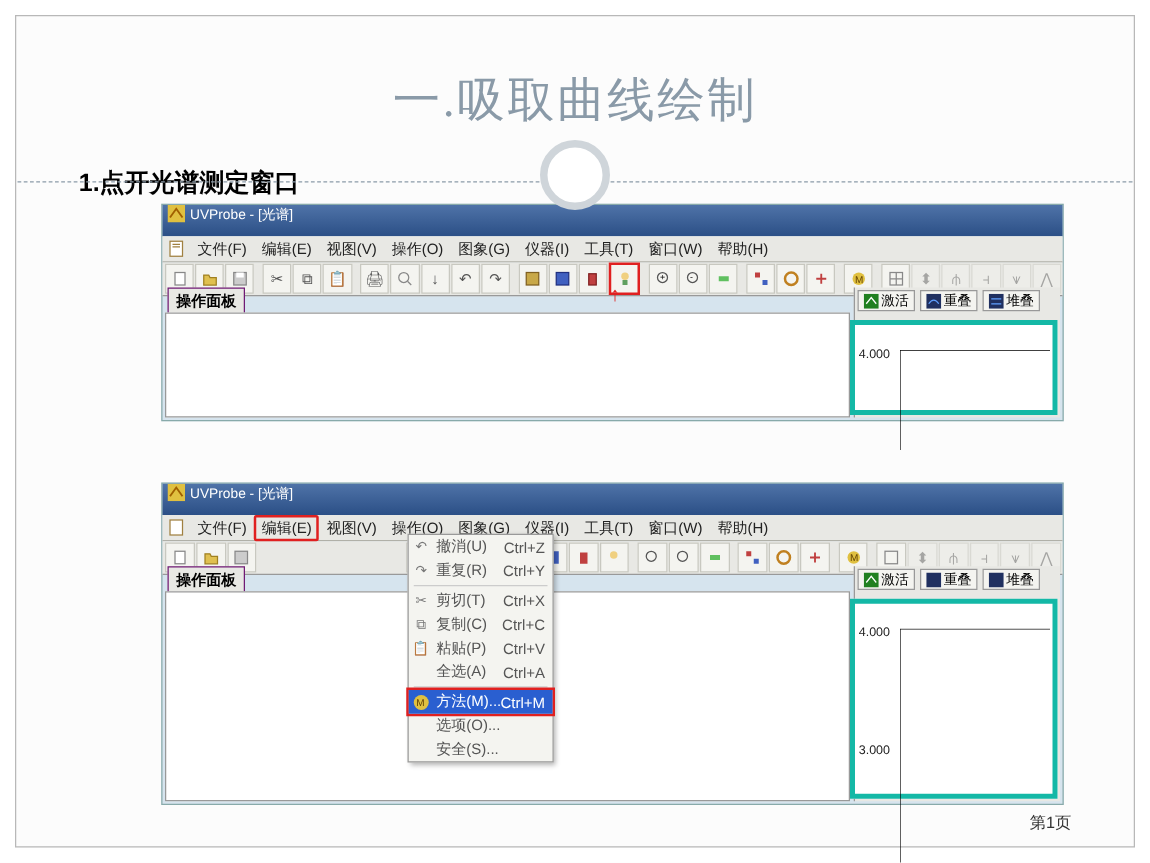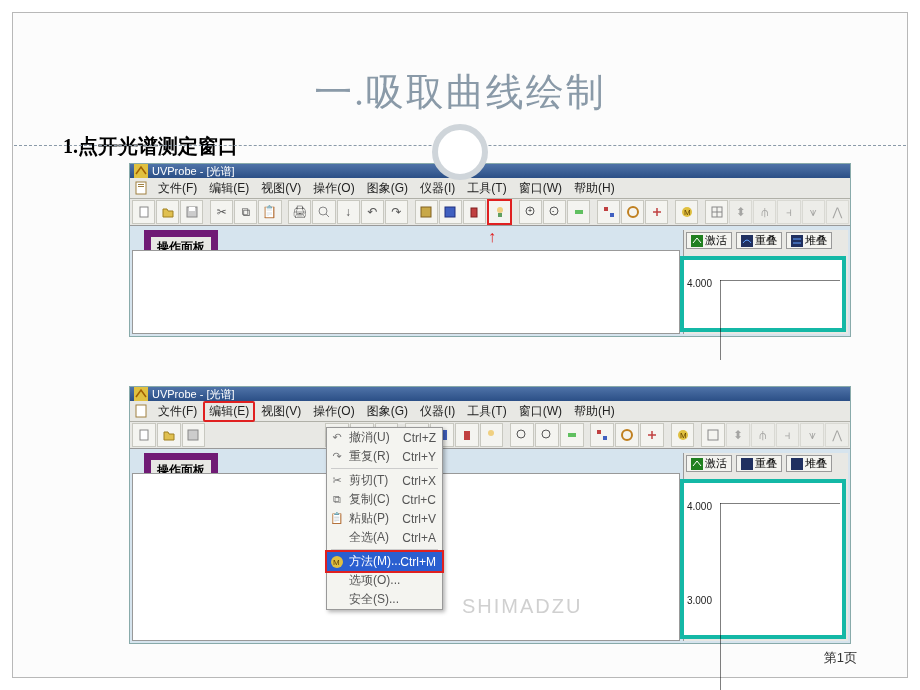--- a/index.html
+++ b/index.html
@@ -1,36 +1,36 @@
 <!DOCTYPE html>
 <html><head>
 <meta charset="utf-8">
 <style>
   body{margin:0;font-family:"Microsoft YaHei",SimSun,Arial,sans-serif;background:#fff;width:920px;height:690px;position:relative;overflow:hidden}
   .slide{position:absolute;top:12px;left:12px;right:12px;bottom:12px;border:1px solid #b8b8b8;background:#fcfcfc}
-  .title{text-align:center;font-family:"STXingkai","KaiTi",cursive;font-size:38px;color:#8a9aa8;margin-top:54px;letter-spacing:2px}
+  .title{text-align:center;font-family:"STXingkai","KaiTi",cursive;font-size:38px;color:#8a9aa8;margin-top:42px;letter-spacing:2px}
   .ring{width:44px;height:44px;border:6px solid #cfd5da;border-radius:50%;margin:6px auto 0;background:#fff;position:relative;z-index:2}
   .hr{position:absolute;top:132px;left:1px;right:1px;height:0;border-top:1px dashed #8a9aa8;z-index:1}
-  .step{position:absolute;font-family:Liberation Serif, serif;font-weight:bold;font-size:20px;color:#000}
+  .step{position:absolute;font-family:Liberation Sans, sans-serif;font-weight:bold;font-size:20px;color:#000}
   .step1{left:50px;top:120px}
   .step2{left:26px;top:344px}
   .shot{position:absolute;left:116px;background:#d6e4ee;border:1px solid #8aa}
   .shot1{top:150px;width:720px;height:172px}
   .shot2{top:373px;width:720px;height:256px}
-  .tb{height:14px;background:linear-gradient(#4f73a8,#2b4f86);display:flex;align-items:flex-start;padding-left:4px}
+  .tb{height:25px;background:linear-gradient(#4f73a8,#2b4f86);display:flex;align-items:flex-start;padding-left:4px}
   .tb-ico{width:14px;height:14px;margin-right:4px;display:flex;align-items:center;justify-content:center}
   .tb-txt{color:#fff;font-size:11px}
   .mbar{height:20px;background:#e8e8e4;border-bottom:1px solid #b0b0a8;display:flex;align-items:center;padding-left:4px;gap:0;font-size:12px;color:#222}
   .mitem{padding:1px 6px}
   .mhi{border:2px solid #e02020;border-radius:2px;padding:0 4px}
   .tbar{height:26px;background:#e8e8e4;border-bottom:1px solid #999;display:flex;align-items:center;padding-left:2px}
   .ibtn{width:22px;height:22px;border:1px solid #c8c8c0;background:#f4f4f0;margin-right:1px;display:flex;align-items:center;justify-content:center;font-size:12px;color:#555}
   .sep{width:6px;height:22px}
   .redbox{border:2px solid #e02020}
-  .panel-lbl{position:absolute;left:14px;top:66px;background:#e8e8e4;border:7px solid #701a75;padding:2px 6px;font-size:12px;font-weight:bold}
+  .panel-lbl{position:absolute;left:4px;top:66px;background:#e8e8e4;border:1px solid #701a75;padding:2px 6px;font-size:12px;font-weight:bold}
   .white-area{position:absolute;left:2px;top:86px;right:170px;bottom:2px;background:#fff;border:1px solid #999}
   .right-strip{position:absolute;right:2px;top:66px;width:164px;bottom:2px;background:#e8e8e4;border-left:1px solid #999}
   .rb{display:flex;gap:4px;padding:2px;font-size:12px;align-items:center}
   .rb-btn{border:1px solid #999;background:#f4f4f0;padding:0 4px;display:flex;align-items:center;gap:2px;font-size:11px}
   .rb-ico{width:12px;height:12px;display:inline-block}
   .graph{position:absolute;right:2px;top:26px;width:158px;bottom:2px;background:#fff;border:4px solid #14b8a6}
   .ytick{position:absolute;right:130px;font-size:10px;color:#222}
   .arrow{position:absolute;color:#e02020;font-size:16px;font-weight:bold}
   
   .dd{position:absolute;left:196px;top:40px;width:115px;background:#f4f4f0;border:1px solid #999;box-shadow:2px 2px 4px rgba(0,0,0,.3);font-size:12px}
@@ -442,17 +442,16 @@
           </div>
       </div>
       <div class="ddrow">
           <span>选项(O)...</span>
         </div>
       <div class="ddrow">
           <span>安全(S)...</span>
         </div>
     </div>
 
-    <div class="wm">SHIMADZU</div>
   </div>
 
   <div class="footer">第1页</div>
 </div>
 
 </body></html>

